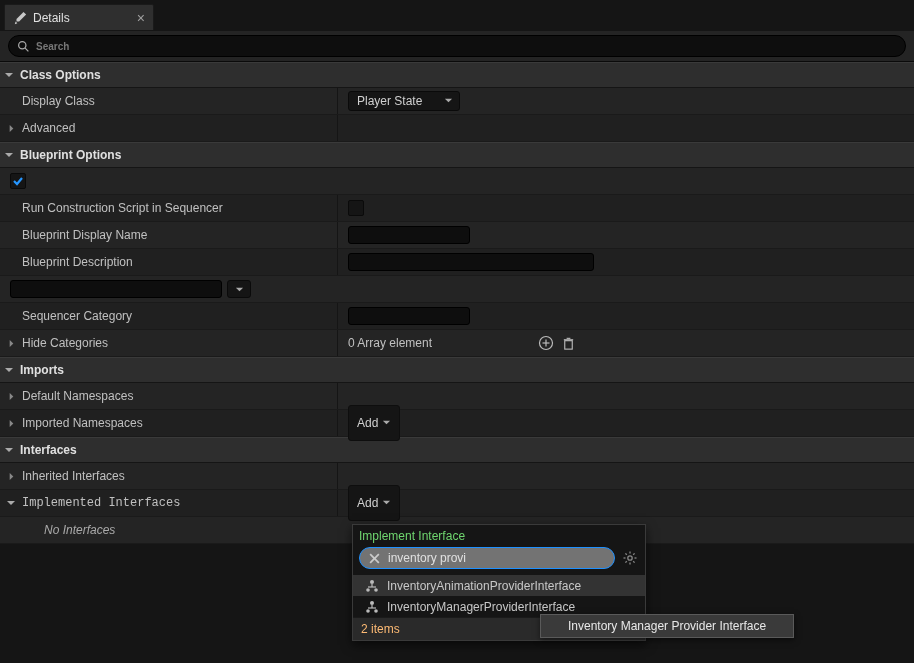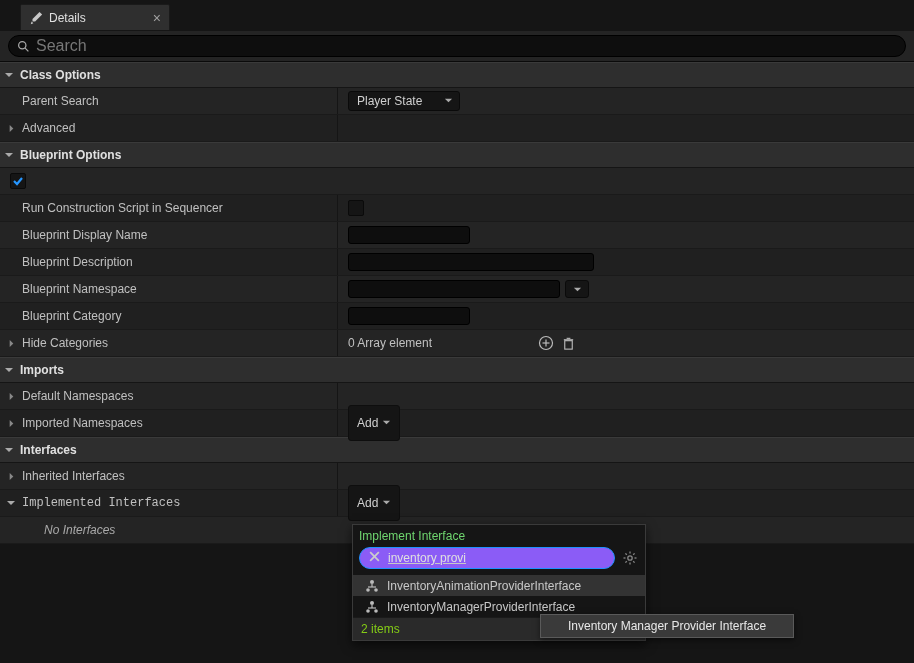--- a/index.html
+++ b/index.html
@@ -13,21 +13,20 @@
       overflow: hidden;
       position: relative;
     }
     
     .tab-bar {
       height: 30px;
       display: flex;
       align-items: flex-end;
       padding-left: 4px;
       background: #151515;
-      margin-left: 16px;
     }
     .tab {
       background: #2f2f2f;
       height: 26px;
       display: flex;
       align-items: center;
       padding: 0 8px;
       border-radius: 2px 2px 0 0;
       gap: 6px;
       min-width: 150px;
@@ -59,22 +58,23 @@
       align-items: center;
       padding: 0 8px;
       gap: 6px;
     }
     .search-icon { width: 13px; height: 13px; color: #aaa; }
     .search-input {
       background: transparent;
       border: none;
       outline: none;
       color: #fef9c3;
-      font-size: 16px;
+      font-size: 10px;
       flex: 1;
+      font-weight: bold;
     }
     .search-input::placeholder { color: #777; }
 
     
     .section-header {
       height: 26px;
       background: #2e2e2e;
       display: flex;
       align-items: center;
       padding: 0 4px;
@@ -191,38 +191,38 @@
       width: 294px;
       background: #151515;
       border: 1px solid #3a3a3a;
       box-shadow: 0 4px 10px rgba(0,0,0,0.6);
       z-index: 10;
     }
     .popup-title { color: #6fd66f; padding: 4px 6px 4px 6px; font-size:12px;}
     .popup-search-row { display:flex; align-items:center; padding:0 6px 6px 6px; gap:6px;}
     .popup-search-wrap {
       flex:1;
-      background:#8b5cf6;
+      background:#737373;
       border:1px solid #1e90ff;
       border-radius: 11px;
       height:22px;
-      display:flex; padding:0 6px; gap:6px;text-decoration:underline;
+      display:flex; align-items:center; padding:0 6px; gap:6px;
     }
     .popup-x {
       width:16px; height:16px; font-size:13px; color:#ccc; display:flex;align-items:center;justify-content:center;
     }
     .popup-input {
       background:transparent; border:none; outline:none; color:#e0e0e0; font-family:inherit; font-size:12px; flex:1;
     }
     .gear { color:#888; width:18px; display:flex;justify-content:center;}
     .popup-list { }
     .popup-item { display:flex; align-items:center; gap:8px; padding:3px 12px; height:21px;}
     .popup-item.sel { background:#333333;}
     .if-icon { width:14px; height:14px; }
-    .popup-footer { background:#2a2a2a; padding:4px 8px; color:#84cc16; border-top:1px solid #1a1a1a;}
+    .popup-footer { background:#2a2a2a; padding:4px 8px; color:#fdba74; border-top:1px solid #1a1a1a;}
     
     .tooltip {
       position:absolute;
       left:540px; top:614px;
       background:#3a3a3a;
       border:1px solid #5a5a5a;
       color:#e8e8e8;
       padding:4px 27px;
       font-size:12px;
       box-shadow:0 2px 6px rgba(0,0,0,0.5);
@@ -261,21 +261,21 @@
   <span class="exp">
     <svg width="10" height="10" viewBox="0 0 10 10">
         <path d="M1 3 L5 7 L9 3 Z" fill="#aaa"></path>
       </svg>
   </span>
   <span class="section-title">Class Options</span>
 </div>
 
 <div class="prop-row">
   <div class="prop-label indent">
-      <span class="prop-label-text">Parent Search</span>
+      <span class="prop-label-text">Display Class</span>
     </div>
   <div class="prop-value">
     <div class="combo" style="width:112px;justify-content:space-between;">
       <span>Player State</span>
       <span class="arrow">
         <svg width="9" height="9" viewBox="0 0 10 10">
             <path d="M1 3 L5 7 L9 3 Z" fill="#aaa"></path>
           </svg>
       </span>
     </div>
@@ -334,36 +334,33 @@
 <div class="prop-row alt">
   <div class="prop-label indent">
       <span class="prop-label-text">Blueprint Description</span>
     </div>
   <div class="prop-value">
       <div class="text-field wide"></div>
     </div>
 </div>
 
 <div class="prop-row">
-  <div class="prop-label indent">
-      <span class="prop-label-text">Blueprint Namespace</span>
-    </div>
   <div class="prop-value">
     <div class="text-field ns"></div>
     <div class="ns-expand">
       <svg width="9" height="9" viewBox="0 0 10 10">
           <path d="M1 3 L5 7 L9 3 Z" fill="#aaa"></path>
         </svg>
     </div>
   </div>
 </div>
 
 <div class="prop-row alt">
   <div class="prop-label indent">
-      <span class="prop-label-text">Blueprint Category</span>
+      <span class="prop-label-text">Sequencer Category</span>
     </div>
   <div class="prop-value">
       <div class="text-field"></div>
     </div>
 </div>
 
 <div class="prop-row">
   <div class="prop-label" style="padding-left:6px;">
     <span class="exp">
       <svg width="9" height="9" viewBox="0 0 10 10">

